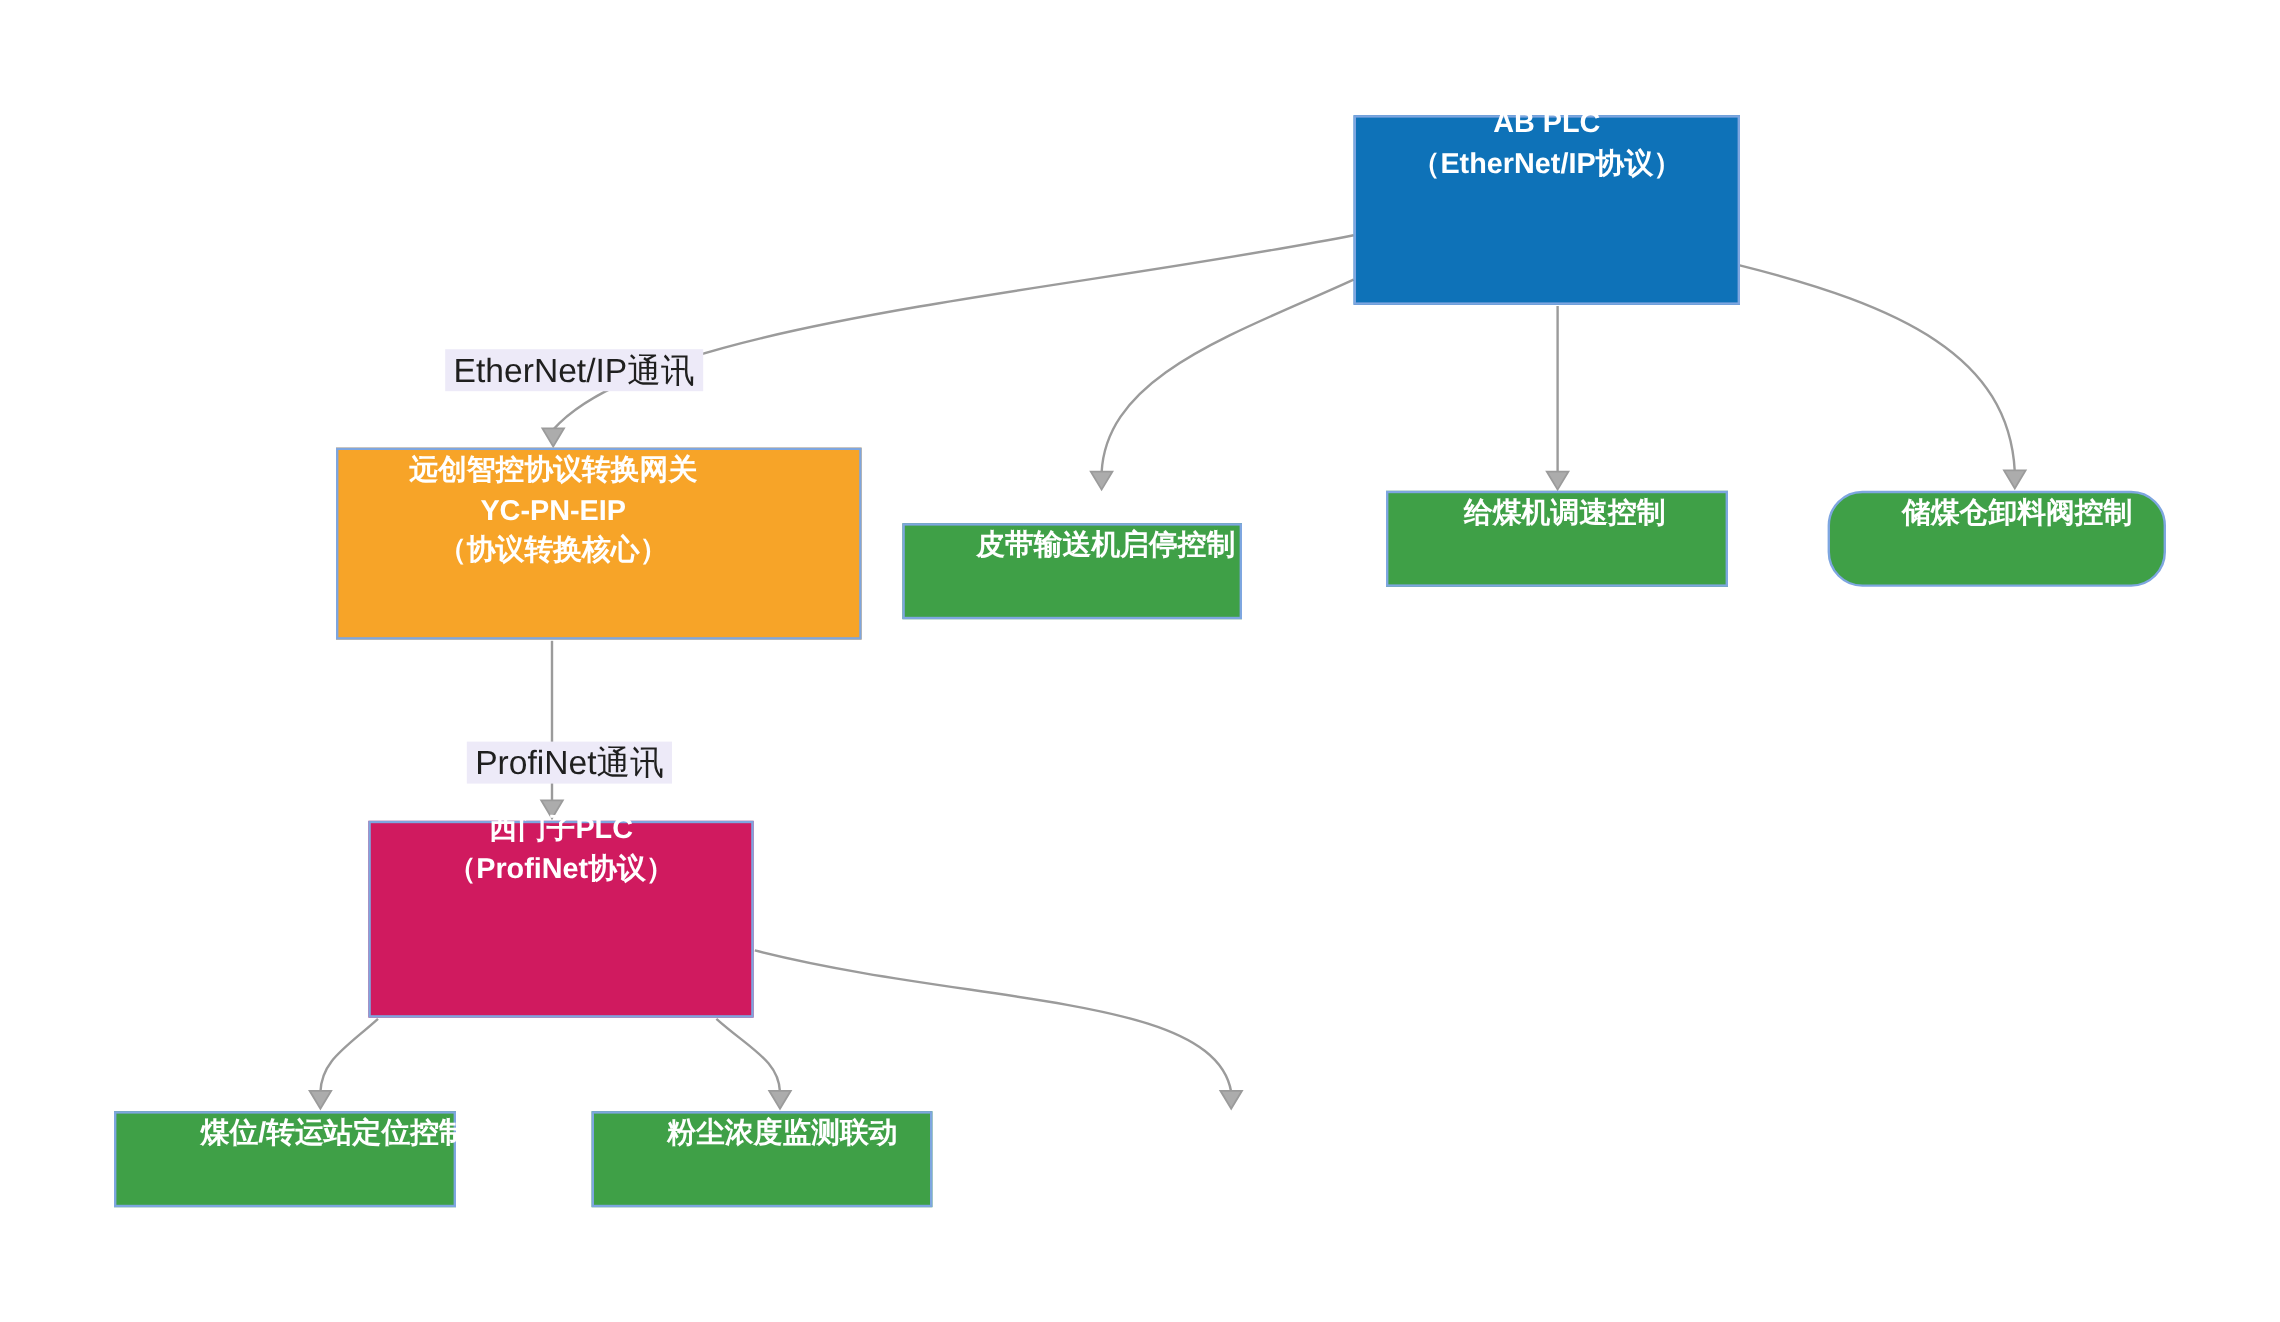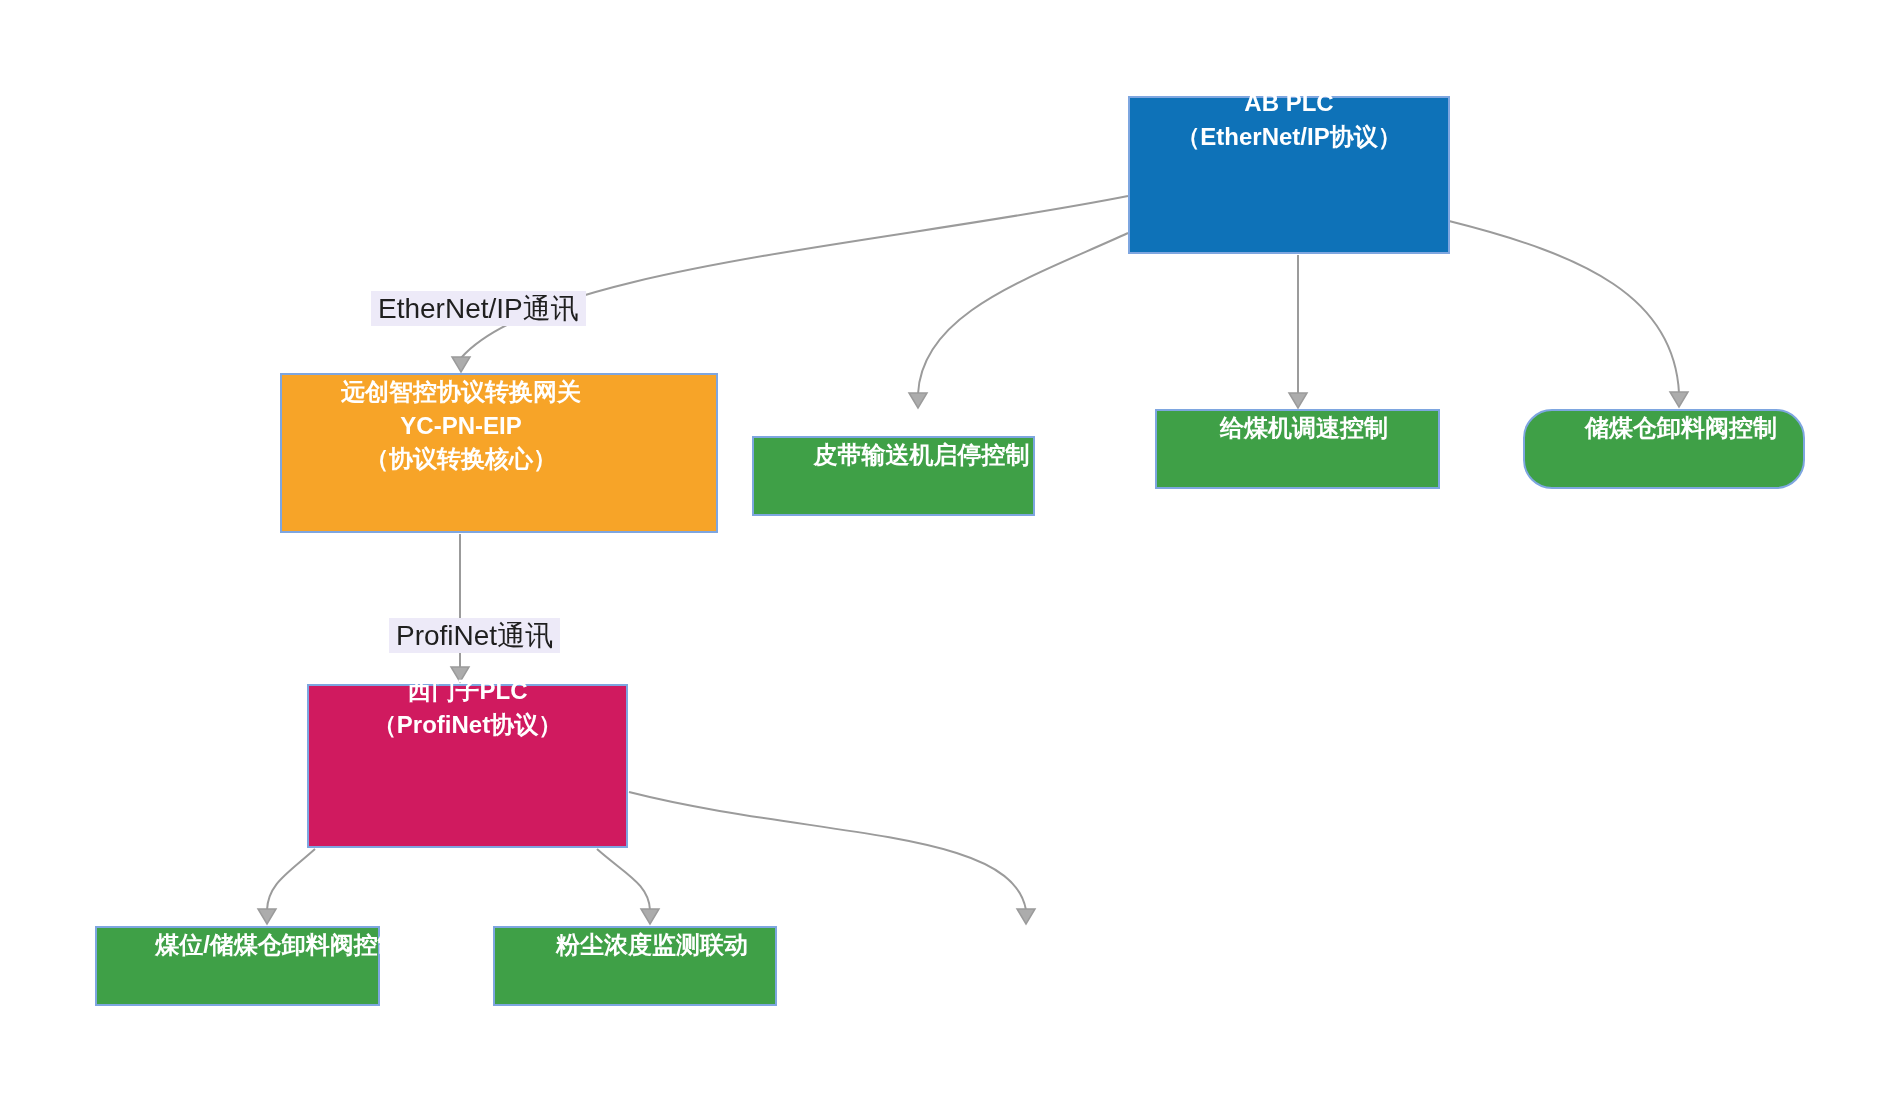--- a/index.html
+++ b/index.html
@@ -109,21 +109,21 @@
   <div class="node n-silo">
     <span class="lbl">储煤仓卸料阀控制</span>
   </div>
 
   <div class="node n-siemens">
     <span class="lbl">西门子PLC
 （ProfiNet协议）</span>
   </div>
 
   <div class="node n-coal">
-    <span class="lbl">煤位/储煤仓卸料阀控制</span>
+    <span class="lbl">煤位/转运站定位控制</span>
   </div>
 
   <div class="node n-dust">
     <span class="lbl">粉尘浓度监测联动</span>
   </div>
 
 
   <div class="edge-label el-eip">EtherNet/IP通讯</div>
   <div class="edge-label el-pn">ProfiNet通讯</div>
 

